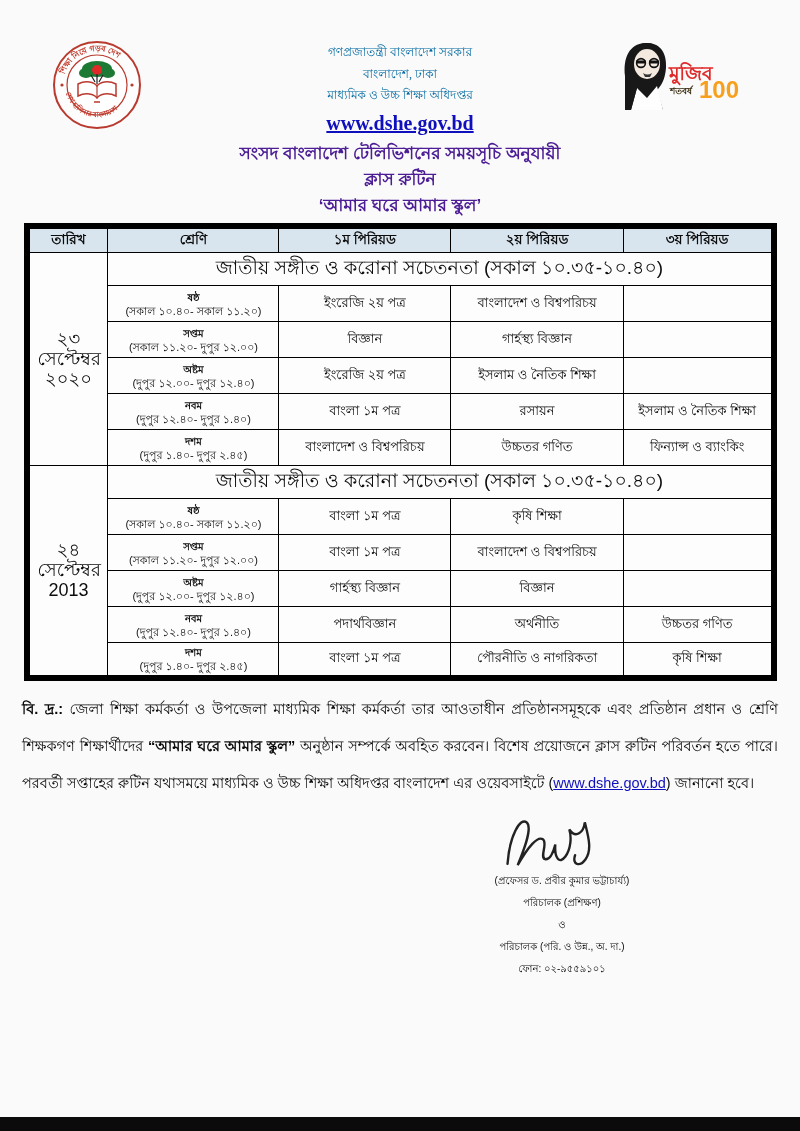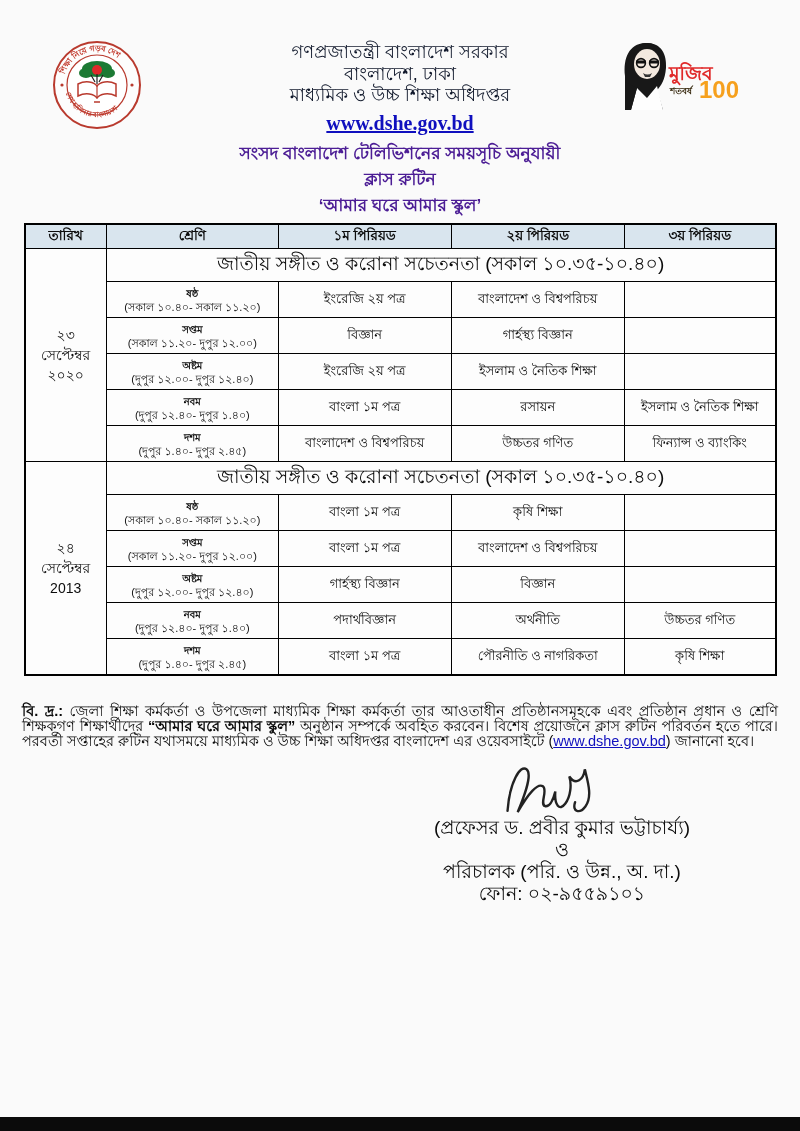--- a/index.html
+++ b/index.html
@@ -9,63 +9,63 @@
     background: #fafafa; color: #0c0c0c;
     font-family: "Liberation Sans", sans-serif;
   }
   .page { width: 800px; height: 1131px; position: relative; }
 
   
   .letterhead { position: relative; padding-top: 42px; }
   .logo-left  { position: absolute; left: 52px;  top: 40px; }
   .logo-right { position: absolute; left: 603px; top: 36px; }
   .org-block { text-align: center; }
-  .org-line { font-size: 18px; line-height: 21.5px; color: #0f172a; }
+  .org-line { font-size: 12px; line-height: 21.5px; color: #0369a1; font-family: Liberation Serif, serif; }
   .website {
     display: inline-block; margin-top: 5px;
     font-family: "Liberation Serif", serif; font-size: 20px; font-weight: 600;
     color: #0f0fbe; text-decoration: underline; cursor: pointer;
   }
 
   
   .title-block { text-align: center; margin-top: 6px; }
   .title-line { font-weight: bold; font-size: 17px; line-height: 26px; color: #4c1d95; }
 
   
   table.routine {
     width: 753px; margin: 4px auto 0 auto;
-    border-collapse: collapse; border: 2px solid #000000;
+    border-collapse: collapse; border: 6px solid #000000;
     table-layout: fixed; background: #fdfdfd;
   }
   table.routine th, table.routine td {
     border: 1px solid #000; text-align: center; vertical-align: middle;
     overflow: hidden;
   }
   table.routine thead tr { height: 25px; }
   table.routine th { background: #d9e5ee; font-size: 13.5px; font-weight: bold; }
   tr.anthem-row { height: 18px; }
   td.anthem-cell { font-size: 19px; }
   tr.class-row { height: 36px; }
-  td.date-cell { font-size: 14px; line-height: 20px; padding: 0 8px; }
+  td.date-cell { font-size: 18px; line-height: 20px; padding: 0 8px; }
   td.class-cell .cname { font-size: 10px; line-height: 15px; padding-top: 1px; font-weight: bold; }
   td.class-cell .ctime { font-size: 11px; line-height: 13px; color: #111; }
   td.subject-cell { font-size: 13px; margin-left: 40px; }
 
   
   .note {
-    width: 756px; margin: 28px auto 0 auto;
-    font-size: 14.5px; line-height: 15px; text-align: justify; color: #0a0a0a;
+    width: 756px; margin: 10px auto 0 auto;
+    font-size: 14.5px; line-height: 37px; text-align: justify; color: #0a0a0a;
   }
   .note b { font-weight: bold; }
   .note .link { color: #0f0fbe; text-decoration: underline; cursor: pointer; }
 
   
   .sign-block { width: 340px; margin: 6px 68px 0 auto; text-align: center; }
   .sign-scribble { display: block; margin: 0 auto -2px auto; }
-  .sign-line { font-size: 19px; line-height: 22px; color: #0a0a0a; }
+  .sign-line { font-size: 10px; line-height: 22px; color: #0a0a0a; }
 
   
   .bottom-bar { position: absolute; left: 0; bottom: 0; width: 800px; height: 14px; background: #0b0b0b; }
 </style>
 </head>
 <body>
 
 <div class="page">
 
   <div class="letterhead">
@@ -256,19 +256,20 @@
   <p class="note"><b>বি. দ্র.:</b><span> জেলা শিক্ষা কর্মকর্তা ও উপজেলা মাধ্যমিক শিক্ষা কর্মকর্তা তার আওতাধীন প্রতিষ্ঠানসমূহকে এবং প্রতিষ্ঠান প্রধান ও শ্রেণি শিক্ষকগণ শিক্ষার্থীদের </span><b>“আমার ঘরে আমার স্কুল”</b><span> অনুষ্ঠান সম্পর্কে অবহিত করবেন। বিশেষ প্রয়োজনে ক্লাস রুটিন পরিবর্তন হতে পারে। পরবর্তী সপ্তাহের রুটিন যথাসময়ে মাধ্যমিক ও উচ্চ শিক্ষা অধিদপ্তর বাংলাদেশ এর ওয়েবসাইটে (</span><a class="link">www.dshe.gov.bd</a><span>) জানানো হবে।</span></p>
 
   <div class="sign-block">
     <svg class="sign-scribble" width="140" height="64" viewBox="0 0 140 64">
       <path d="M14 52 C 18 24, 30 6, 36 12 C 42 18, 30 42, 24 54
                C 36 36, 46 26, 51 30 C 56 34, 46 48, 52 50 C 57 51, 61 42, 63 36
                C 61 50, 66 56, 72 49 C 78 42, 80 30, 78 22 C 84 32, 92 26, 94 16
                C 96 28, 100 44, 92 53 C 86 60, 78 58, 82 48" fill="none" stroke="#222" stroke-width="2.4" stroke-linecap="round" transform="rotate(-4 70 32)"></path>
     </svg>
     <div class="sign-line">(প্রফেসর ড. প্রবীর কুমার ভট্টাচার্য্য)</div>
+    <div class="sign-line">পরিচালক (প্রশিক্ষণ)</div>
     <div class="sign-line">ও</div>
     <div class="sign-line">পরিচালক (পরি. ও উন্ন., অ. দা.)</div>
     <div class="sign-line">ফোন: ০২-৯৫৫৯১০১</div>
   </div>
 
   <div class="bottom-bar"></div>
 </div>
 
 </body></html>

